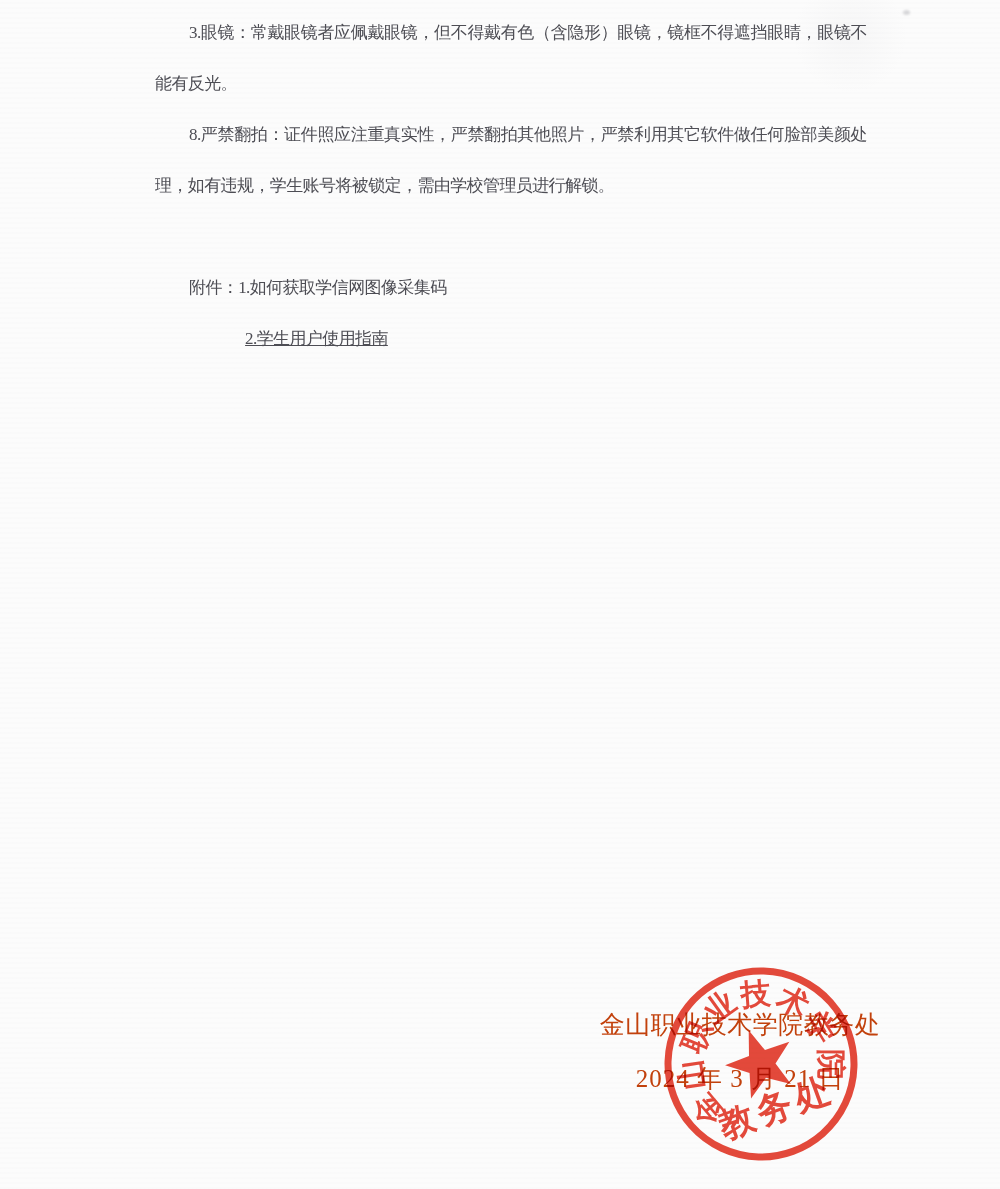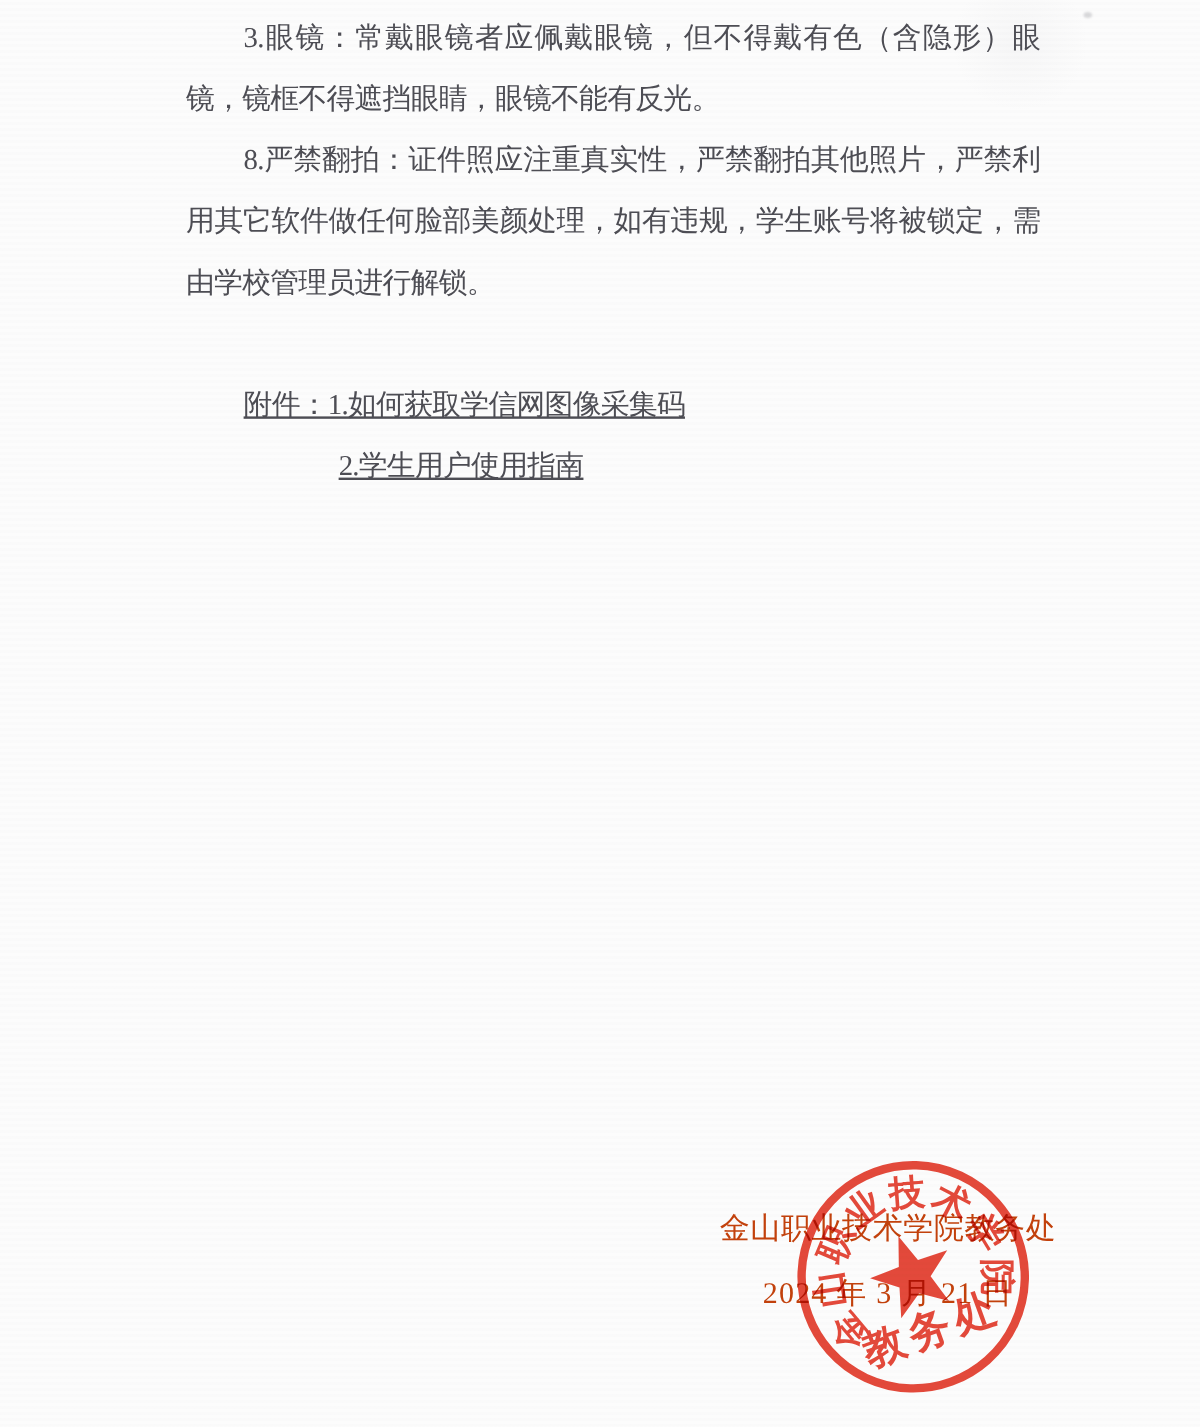--- a/index.html
+++ b/index.html
@@ -22,37 +22,36 @@
     background:
       repeating-linear-gradient(0deg, rgba(120,120,130,0.015) 0 2px, rgba(255,255,255,0) 2px 5px),
       radial-gradient(circle at 85% 3%, rgba(150,150,160,0.06), rgba(255,255,255,0) 4%);
     pointer-events: none;
   }
   .body-text {
     position: absolute;
     left: 155px;
     top: 7px;
     width: 712px;
-    font-size: 24px;
+    font-size: 17px;
     line-height: 51px;
     letter-spacing: -0.6px;
     text-align: justify;
     text-justify: inter-ideograph;
   }
   .body-text p {
     margin: 0;
     text-indent: 2em;
   }
   .attachments {
     margin-top: 51px;
     text-align: left;
   }
   .attachments .att-line-1 {
     text-indent: 2em;
-    text-decoration: underline;
   }
   .attachments .att-line-2 {
     text-indent: 5.3em;
     text-decoration: underline;
   }
   .signature {
     position: absolute;
     left: 558px;
     top: 998px;
     width: 364px;

